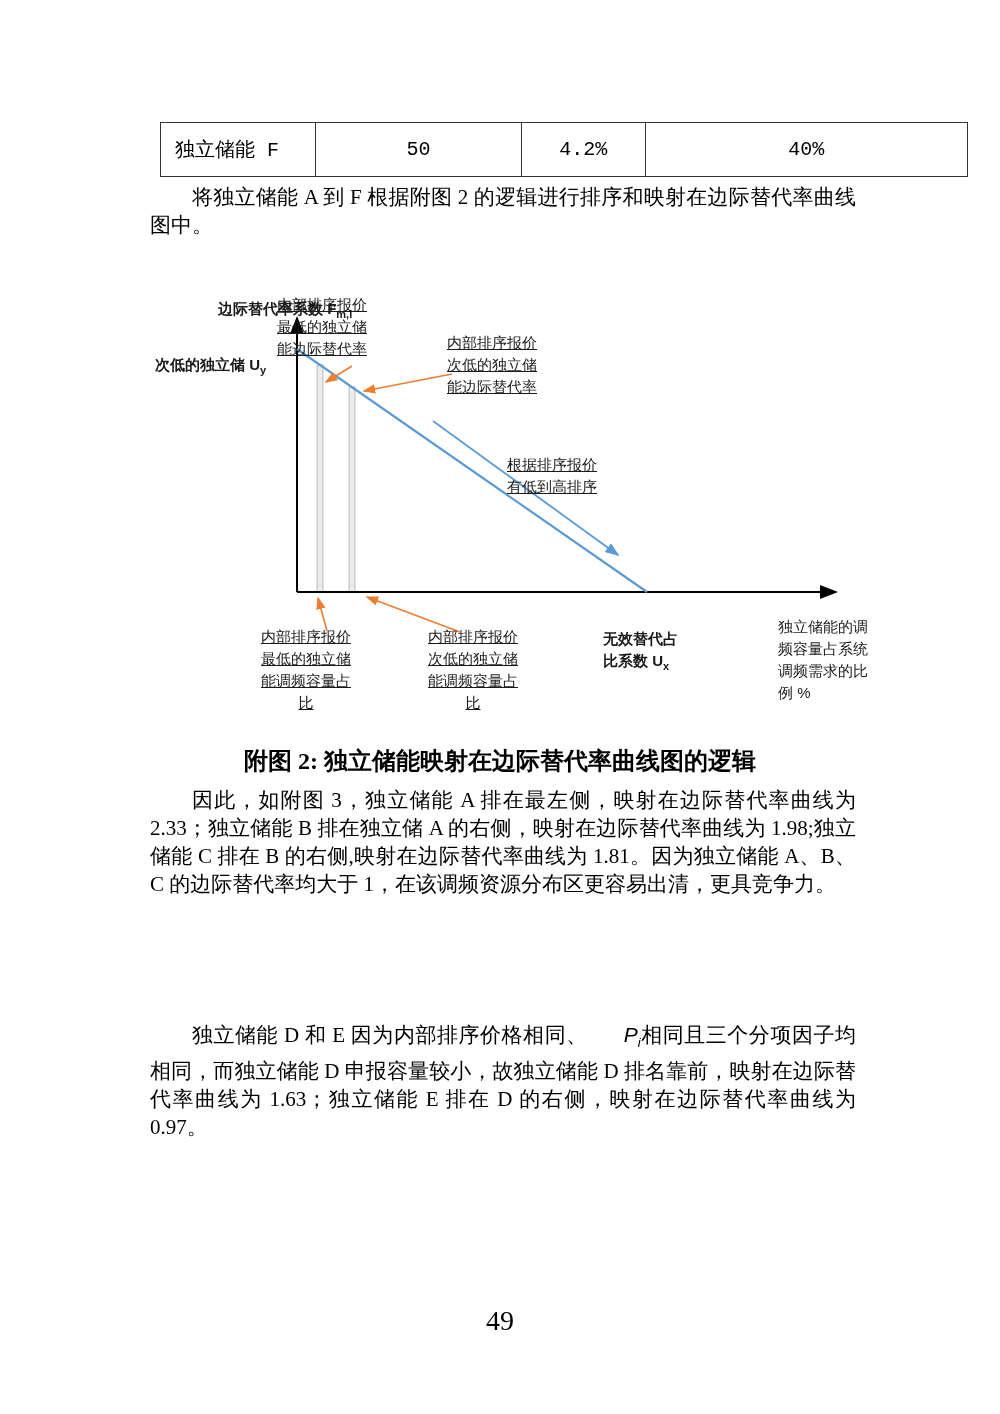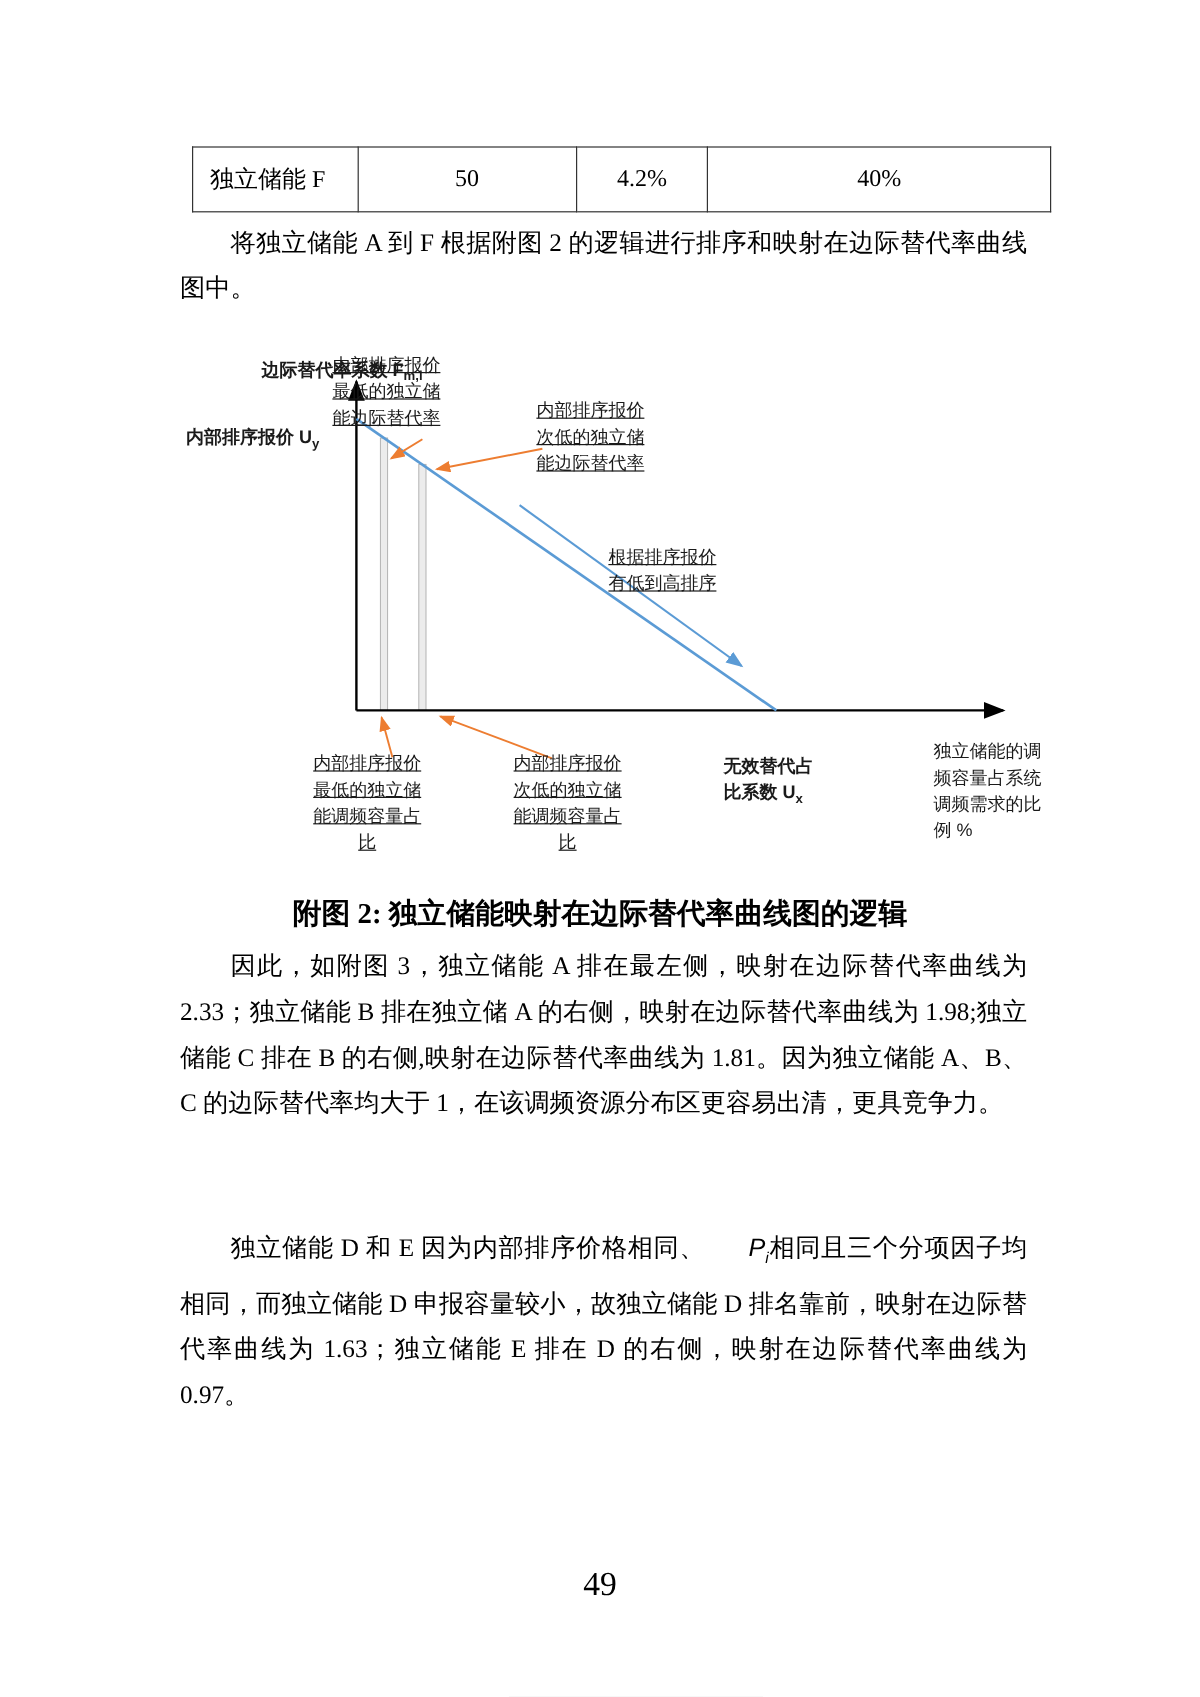--- a/index.html
+++ b/index.html
@@ -7,39 +7,40 @@
     position:relative;
     width:1000px;height:1414px;
     margin:0 auto;
     background:#ffffff;
     font-family:"Liberation Serif","DejaVu Serif",serif;
     color:#000;
     overflow:hidden;
   }
   
   .tbl{
-    position:absolute;left:160px;top:122px;width:716px;
+    position:absolute;left:160px;top:122px;width:808px;
     border-collapse:collapse;
     font-size:20px;
+    font-family:Liberation Mono, monospace;
   }
   .tbl td{
     border:1px solid #333;
     height:53px;
     text-align:center;
     vertical-align:middle;
     padding:0 6px;
   }
   .tbl td.c0{width:112px;text-align:left;padding-left:14px;}
   .tbl td.c1{width:163px;}
   .tbl td.c2{width:93px;}
   .tbl td.c3{width:263px;}
   
   .para{
     position:absolute;left:150px;width:706px;
-    font-size:21px;line-height:38px;
+    font-size:21px;line-height:28px;
     text-align:justify;text-indent:2em;
     margin:0;
   }
   .pi{font-style:italic;font-family:Liberation Sans, sans-serif;margin-left:36px;}
   .pi sub{font-size:13px;}
   
   .figure{
     position:absolute;left:0;top:270px;width:1000px;height:470px;
   }
   .figure svg{position:absolute;left:0;top:0;}
@@ -108,21 +109,21 @@
       <line x1="452" y1="104" x2="364" y2="121" stroke="#ED7D31" stroke-width="1.6" marker-end="url(#mO)"></line>
       <line x1="327" y1="361" x2="318" y2="328" stroke="#ED7D31" stroke-width="1.6" marker-end="url(#mO)"></line>
       <line x1="460" y1="362" x2="367" y2="327" stroke="#ED7D31" stroke-width="1.6" marker-end="url(#mO)"></line>
     </svg>
 
     <div class="flabel bold" style="left:218px;top:6px;text-align:center;">
       <span>边际替代率系数 F</span><sub>m,i</sub>
     </div>
 
     <div class="flabel bold" style="left:155px;top:62px;">
-      <span>内部排序报价 U</span><sub>y</sub>
+      <span>次低的独立储 U</span><sub>y</sub>
     </div>
 
     <div class="flabel center" style="left:272px;top:24px;width:100px;">内部排序报价
 最低的独立储
 能边际替代率</div>
 
     <div class="flabel center" style="left:442px;top:62px;width:100px;">内部排序报价
 次低的独立储
 能边际替代率</div>
 

